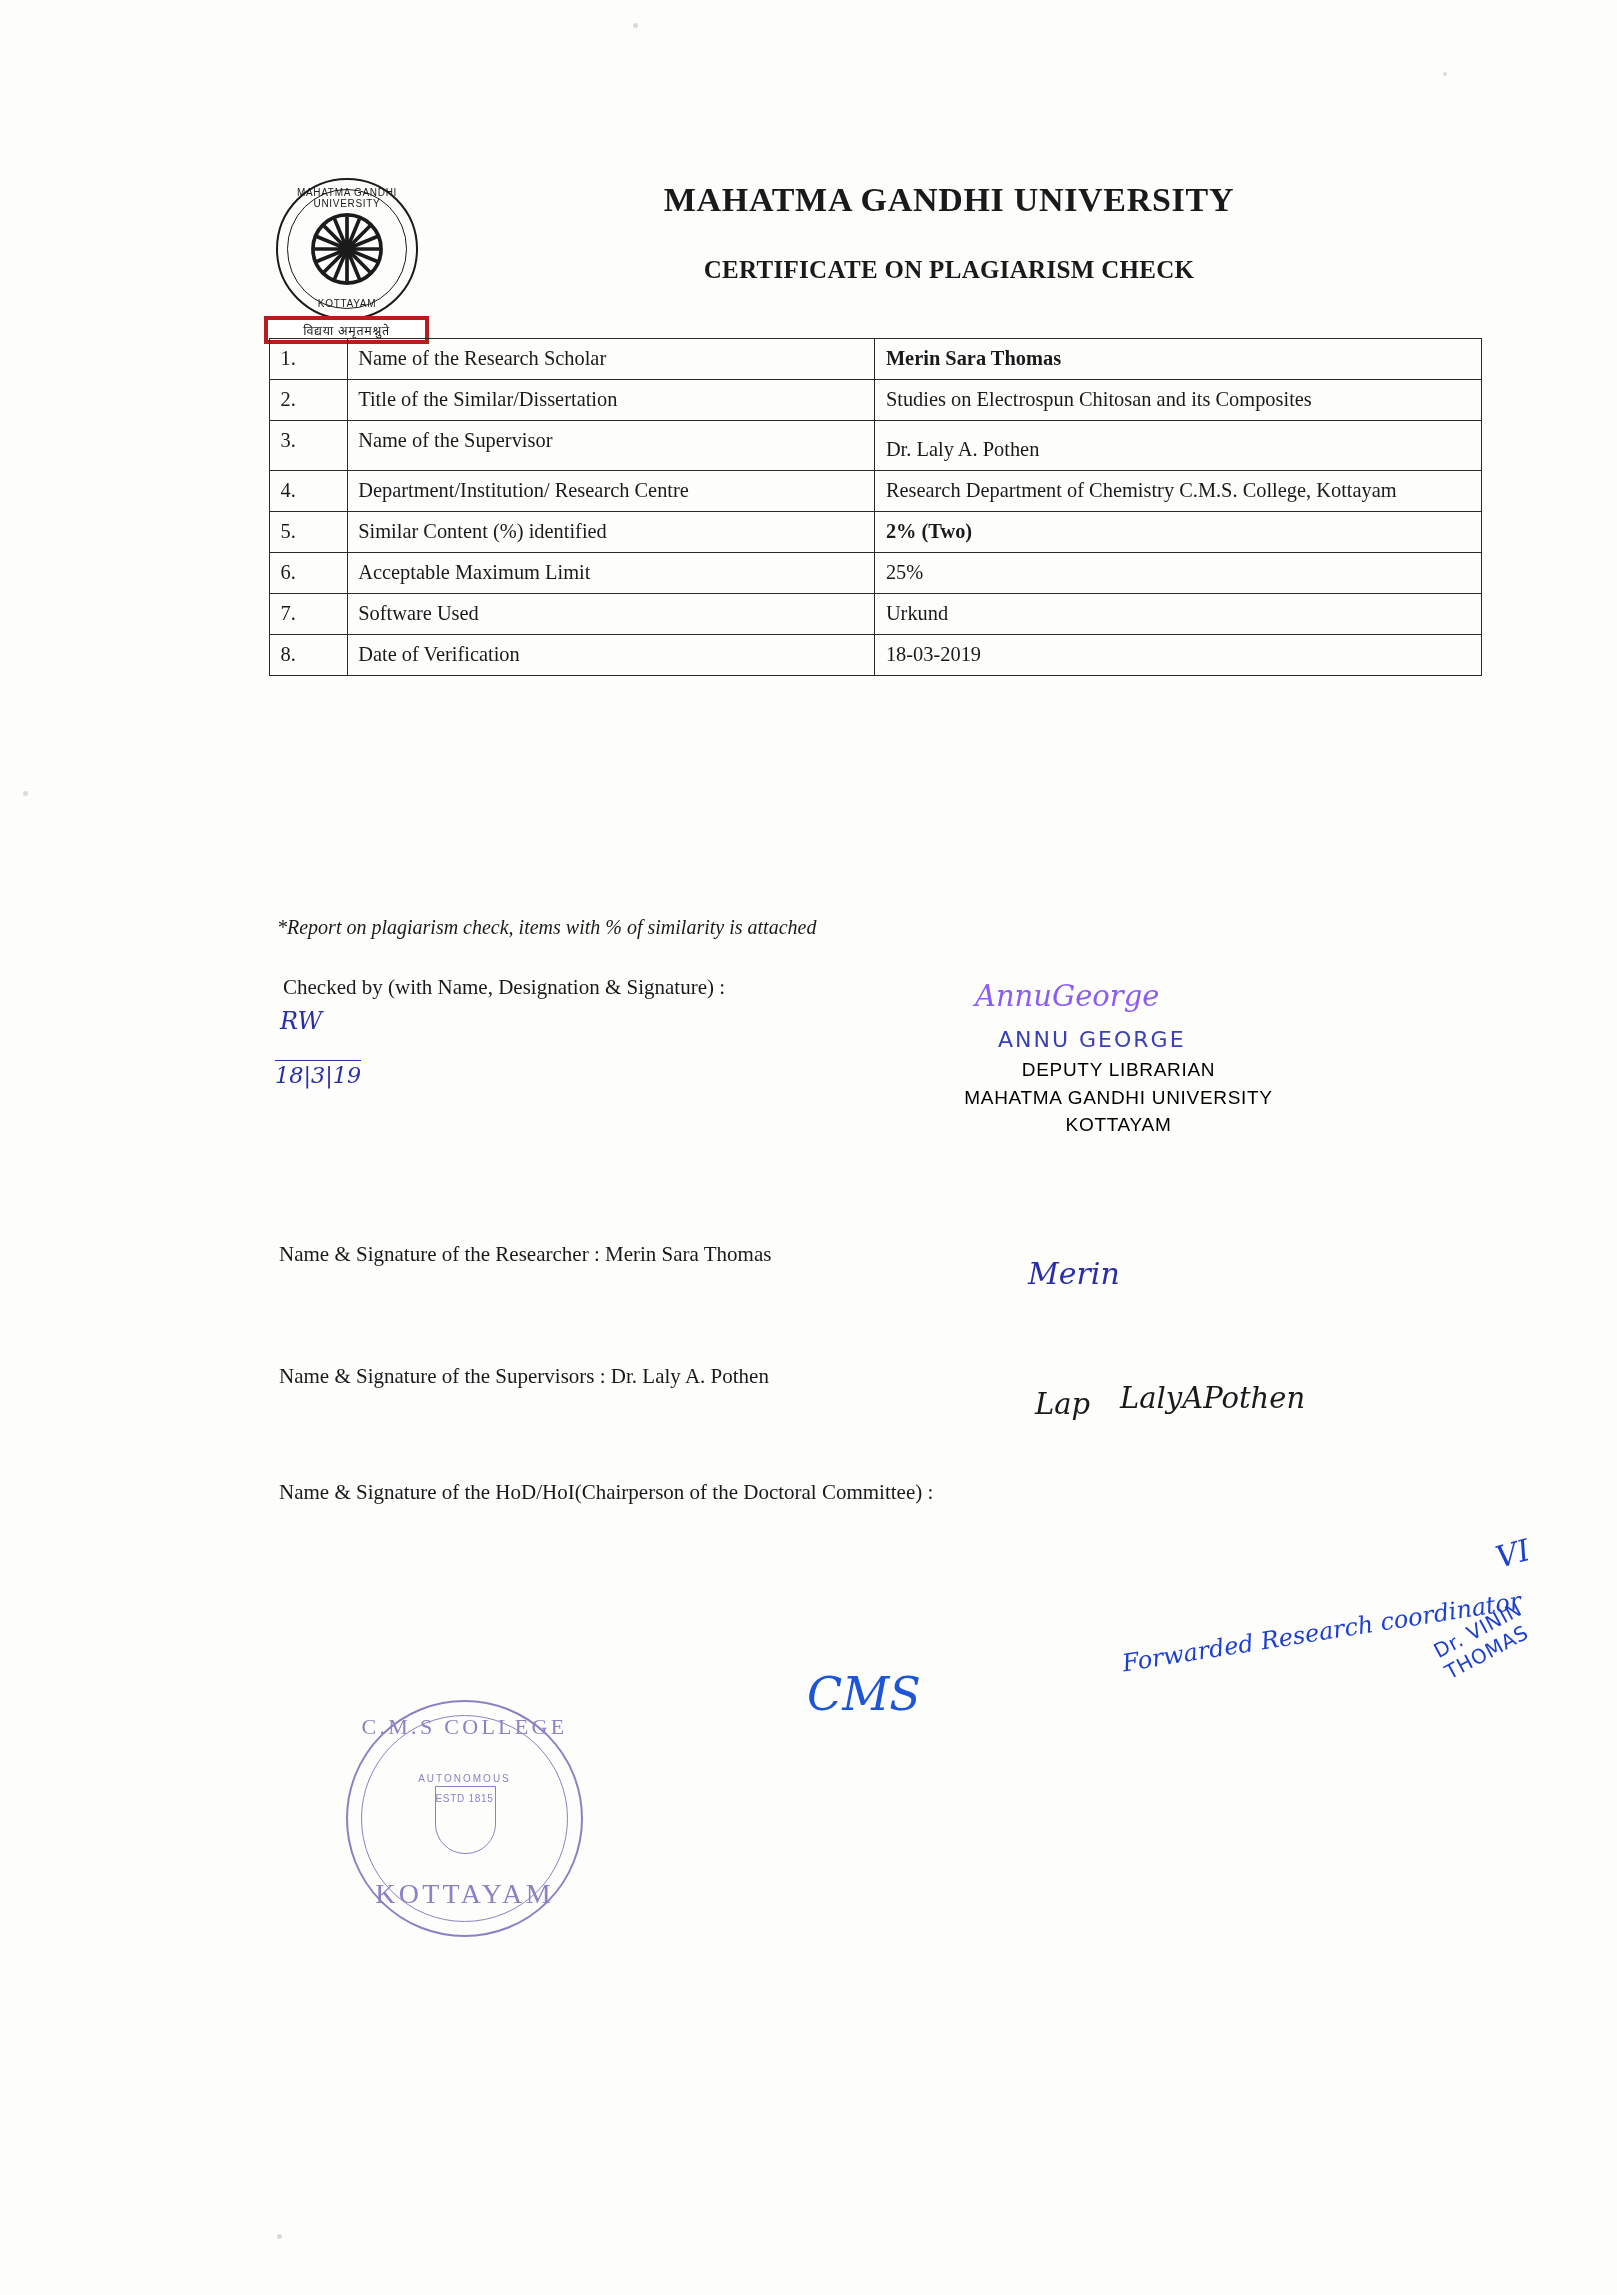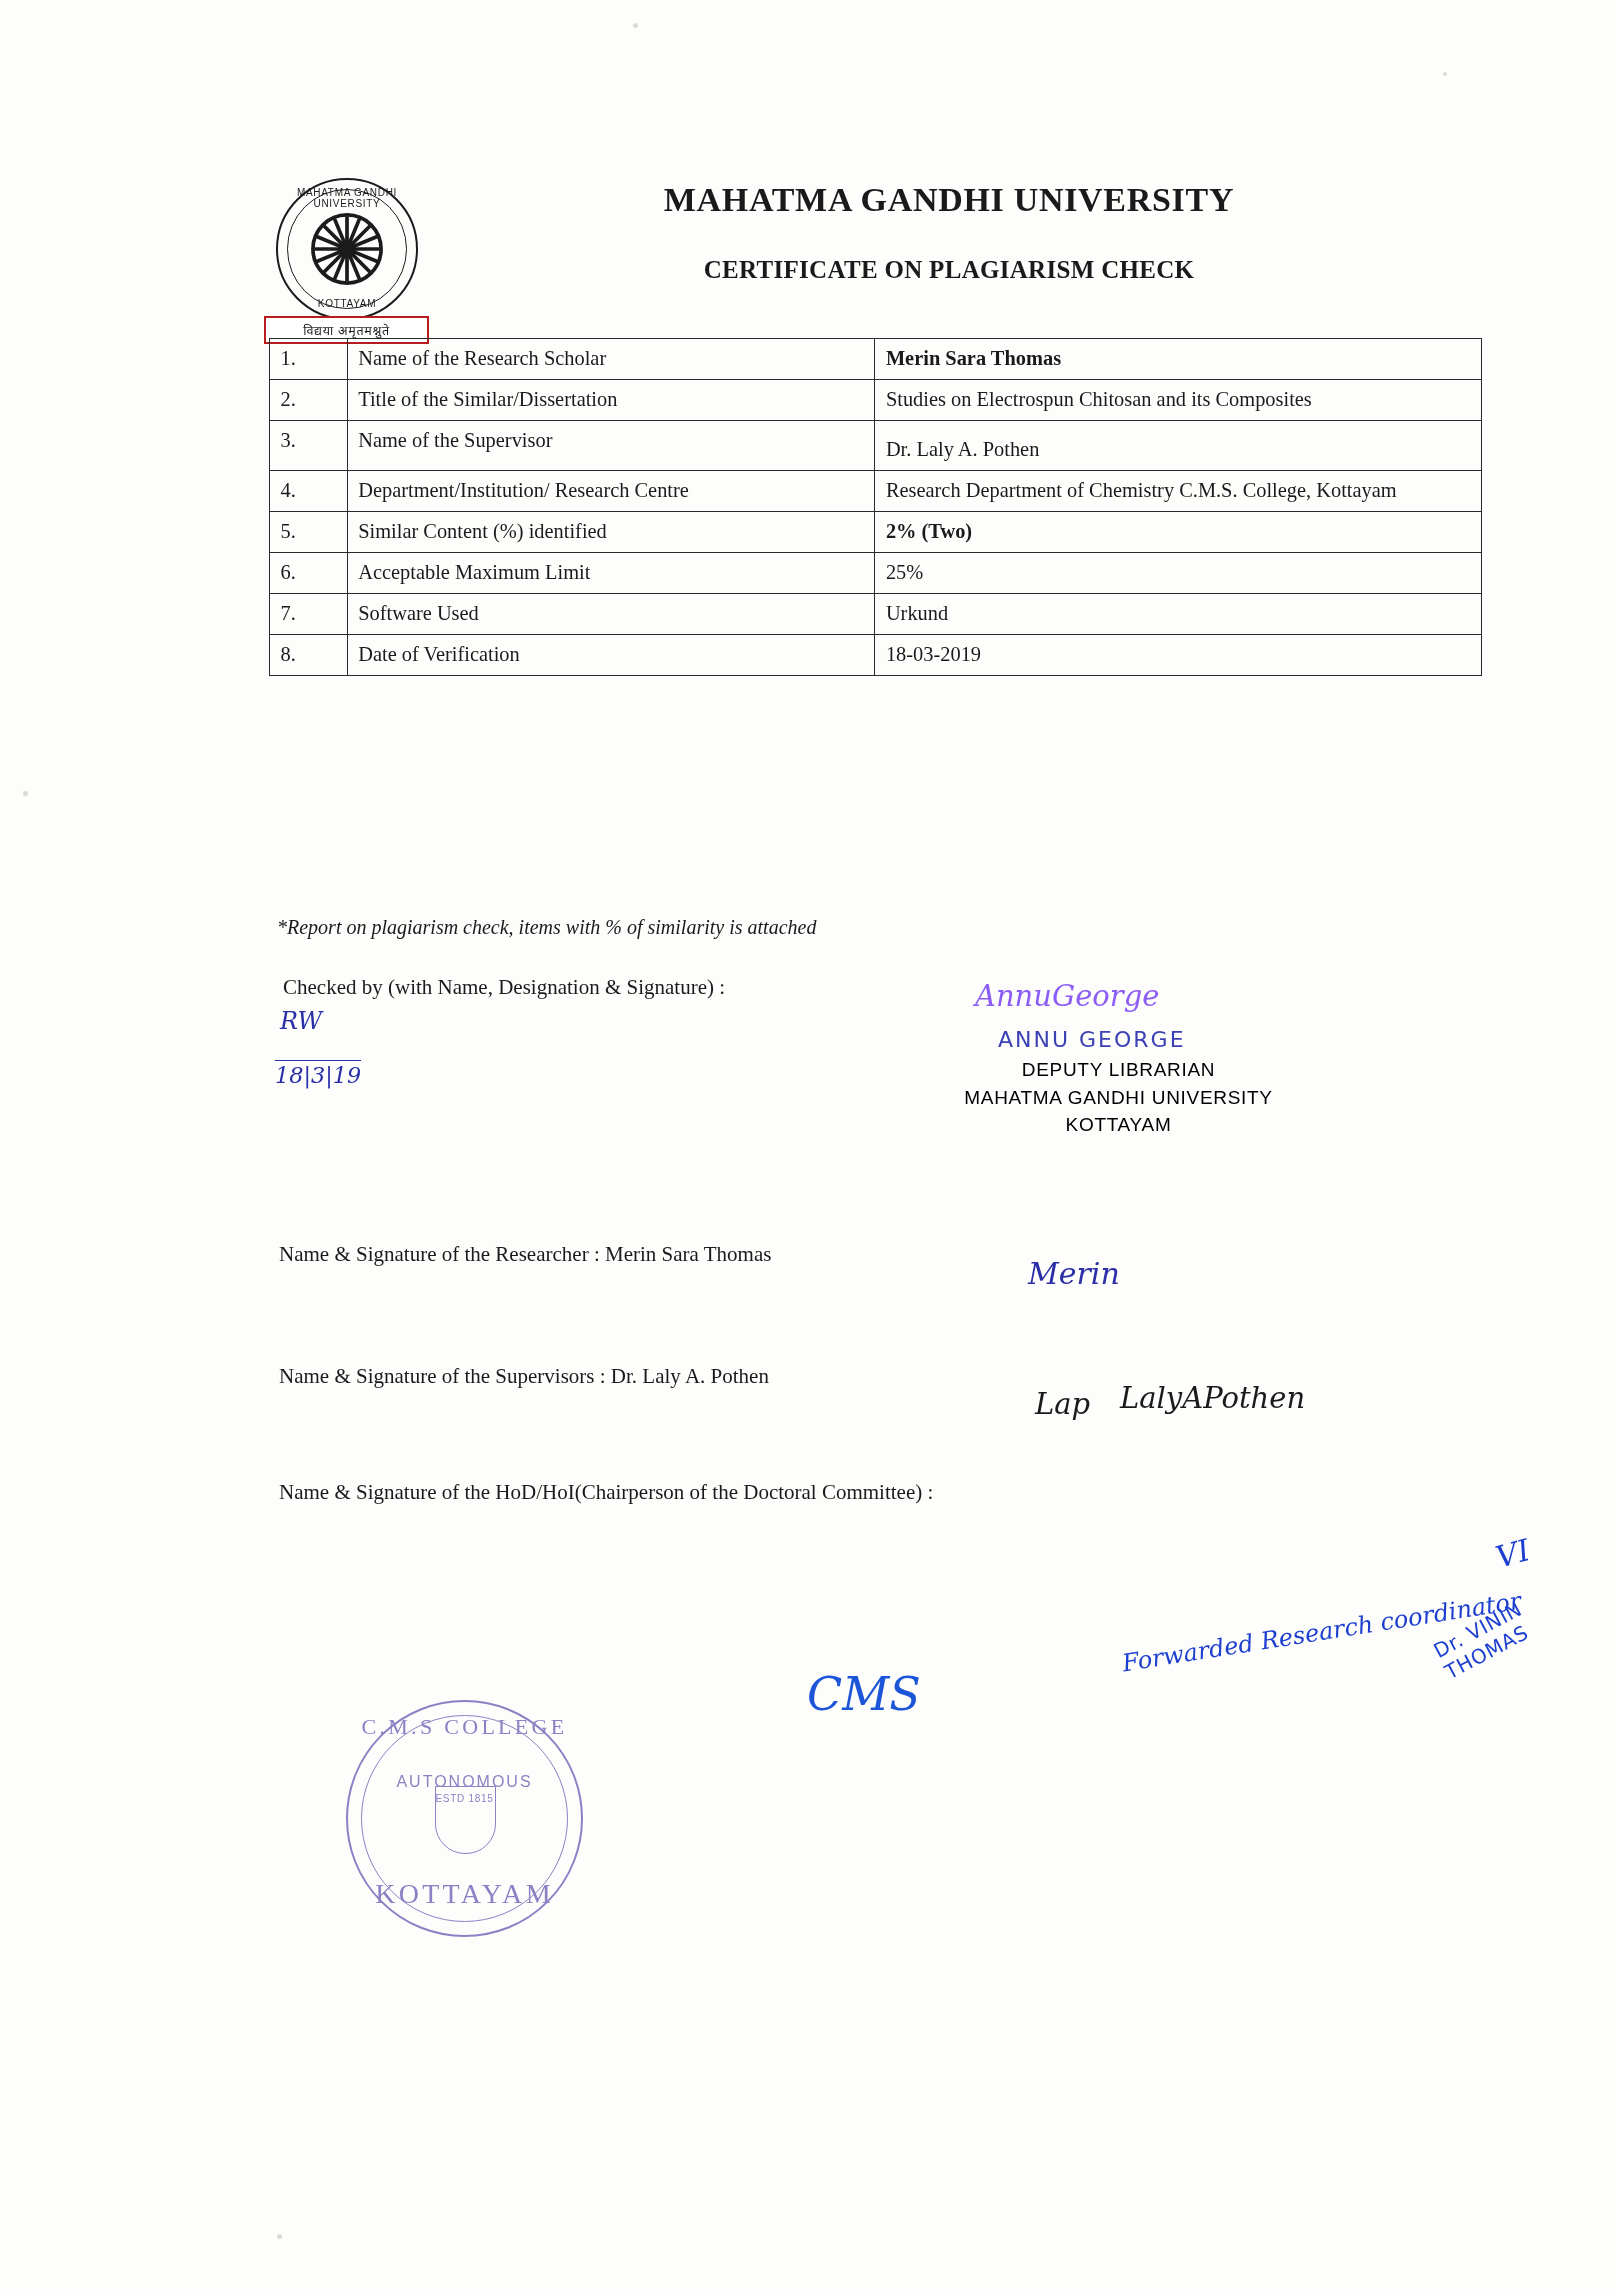--- a/index.html
+++ b/index.html
@@ -76,21 +76,21 @@
     color: #1b1b1b;
   }
   .seal-text-top { top: 6.6px; }
   .seal-text-bottom { bottom: 9.2px; }
   .seal-banner {
     position: absolute;
     left: 0;
     top: 138px;
     width: 165px;
     height: 28px;
-    border: 2px solid #b91c1c;
+    border: 4px solid #b91c1c;
     box-sizing: border-box;
     display: flex;
     align-items: center;
     justify-content: center;
     font-size: 12.5px;
     font-family: "Liberation Sans", sans-serif;
     letter-spacing: 0.7px;
     background: #fff;
   }
   .title-block {
@@ -349,21 +349,21 @@
     text-align: center;
     font-family: "Liberation Serif", serif;
     letter-spacing: 3.3px;
   }
   .cms-top { top: 12px; font-size: 22px; }
   .cms-bottom { bottom: 25px; font-size: 28px; }
   .cms-mid {
     position: absolute;
     left: 0; width: 100%; text-align: center;
     top: 71px;
-    font-size: 16px;
+    font-size: 10px;
     letter-spacing: 2px;
     font-family: "Liberation Sans", sans-serif;
   }
   .cms-crest {
     position: absolute;
     left: 50%; top: 50%;
     margin-left: -30px; margin-top: -33px;
     width: 59px; height: 66px;
     border: 1.3px solid #8a82c4;
     border-radius: 0 0 30px 30px;

